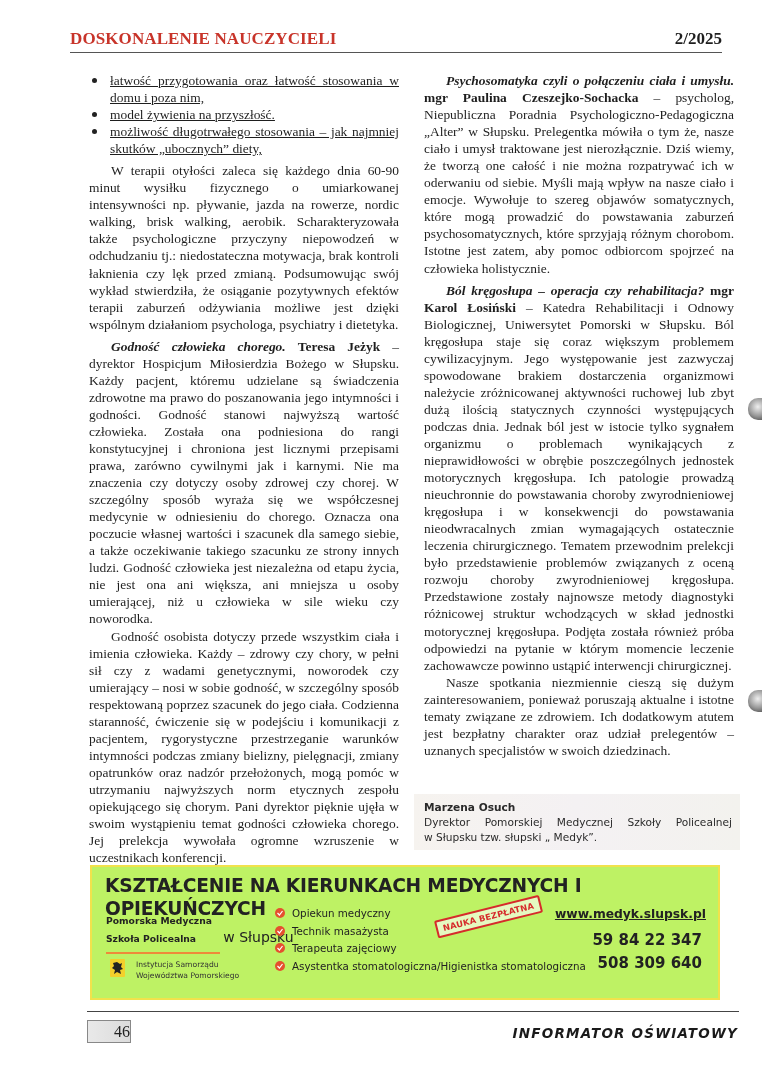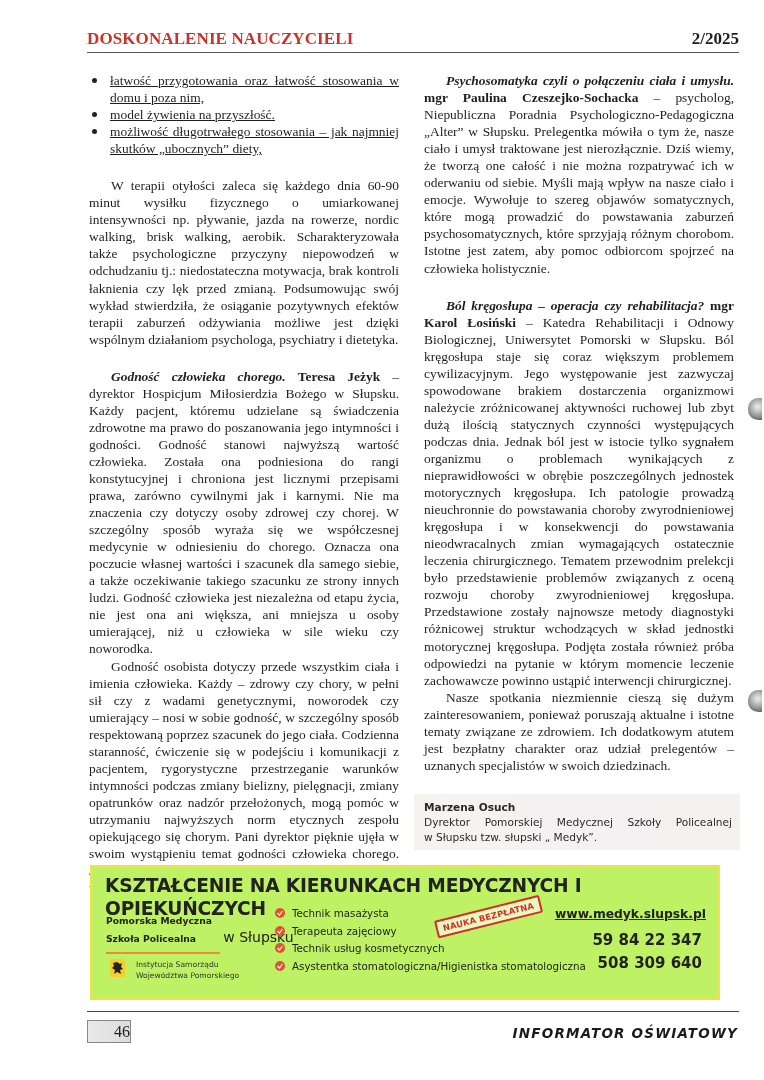--- a/index.html
+++ b/index.html
@@ -1,40 +1,40 @@
 <!DOCTYPE html>
 <html><head>
 <meta charset="utf-8">
 <style>
   html, body { margin: 0; padding: 0; }
   body {
     width: 764px; height: 1080px; background: #ffffff; position: relative; overflow: hidden;
     font-family: "Liberation Serif", "DejaVu Serif", serif; color: #1e1e1e;
   }
   .page-header {
-    position: absolute; left: 87px; top: 28px; width: 652px; height: 24px;
+    position: absolute; left: 70px; top: 28px; width: 652px; height: 24px;
     border-bottom: 1.5px solid #555;
     font-family: Liberation Serif, serif;
   }
   .header-title {
     position: absolute; left: 0; top: 1px; font-size: 17px; font-weight: bold;
     color: #c8342a; letter-spacing: 0.1px;
   }
   .header-issue {
     position: absolute; right: 0; top: 1px; font-size: 17px; font-weight: bold; color: #1e1e1e;
   }
   .col {
     position: absolute; top: 72px; width: 310px; font-size: 13.45px; line-height: 17.05px;
     text-align: justify; hyphens: manual;
   }
   .col-left { left: 89px; }
   .col-right { left: 424px; }
   .col p { margin: 0; }
   .col p.indent { text-indent: 22px; }
-  .col p.gap { margin-top: 20px; }
+  .col p.gap { margin-top: 5px; }
   ul.bullets { list-style: none; margin: 0; padding: 0; text-decoration: underline; }
   ul.bullets li { position: relative; padding-left: 21px; }
   ul.bullets li .dot {
     position: absolute; left: 3px; top: 6px; width: 5px; height: 5px; border-radius: 50%; background: #222;
   }
   .it-bold { font-style: italic; font-weight: bold; }
   .bold { font-weight: bold; }
   .sig-box {
     position: absolute; left: 414px; top: 794px; width: 326px; height: 56px;
     background: linear-gradient(90deg, #f6f3ef 0%, #f4f1f3 50%, #f3f2ee 100%);
@@ -134,31 +134,31 @@
       </svg>
   </div>
   <div class="ad-inst1">Instytucja Samorządu</div>
   <div class="ad-inst2">Województwa Pomorskiego</div>
 
   <div class="ad-list">
     <div class="ad-item"><span class="ad-check">
           <svg width="6" height="6" viewBox="0 0 6 6">
             <path d="M0.5 3 L2.4 5 L5.5 1" stroke="#fff" stroke-width="1.2" fill="none"></path>
           </svg>
+        </span><span>Opiekun medyczny</span></div>
+    <div class="ad-item"><span class="ad-check">
+          <svg width="6" height="6" viewBox="0 0 6 6">
+            <path d="M0.5 3 L2.4 5 L5.5 1" stroke="#fff" stroke-width="1.2" fill="none"></path>
+          </svg>
         </span><span>Technik masażysta</span></div>
     <div class="ad-item"><span class="ad-check">
           <svg width="6" height="6" viewBox="0 0 6 6">
             <path d="M0.5 3 L2.4 5 L5.5 1" stroke="#fff" stroke-width="1.2" fill="none"></path>
           </svg>
         </span><span>Terapeuta zajęciowy</span></div>
-    <div class="ad-item"><span class="ad-check">
-          <svg width="6" height="6" viewBox="0 0 6 6">
-            <path d="M0.5 3 L2.4 5 L5.5 1" stroke="#fff" stroke-width="1.2" fill="none"></path>
-          </svg>
-        </span><span>Technik usług kosmetycznych</span></div>
     <div class="ad-item"><span class="ad-check">
           <svg width="6" height="6" viewBox="0 0 6 6">
             <path d="M0.5 3 L2.4 5 L5.5 1" stroke="#fff" stroke-width="1.2" fill="none"></path>
           </svg>
         </span><span>Asystentka stomatologiczna/Higienistka stomatologiczna</span></div>
   </div>
 
   <div class="ad-stamp">NAUKA BEZPŁATNA</div>
   <div class="ad-url">www.medyk.slupsk.pl</div>
   <div class="ad-phone1">59 84 22 347</div>

